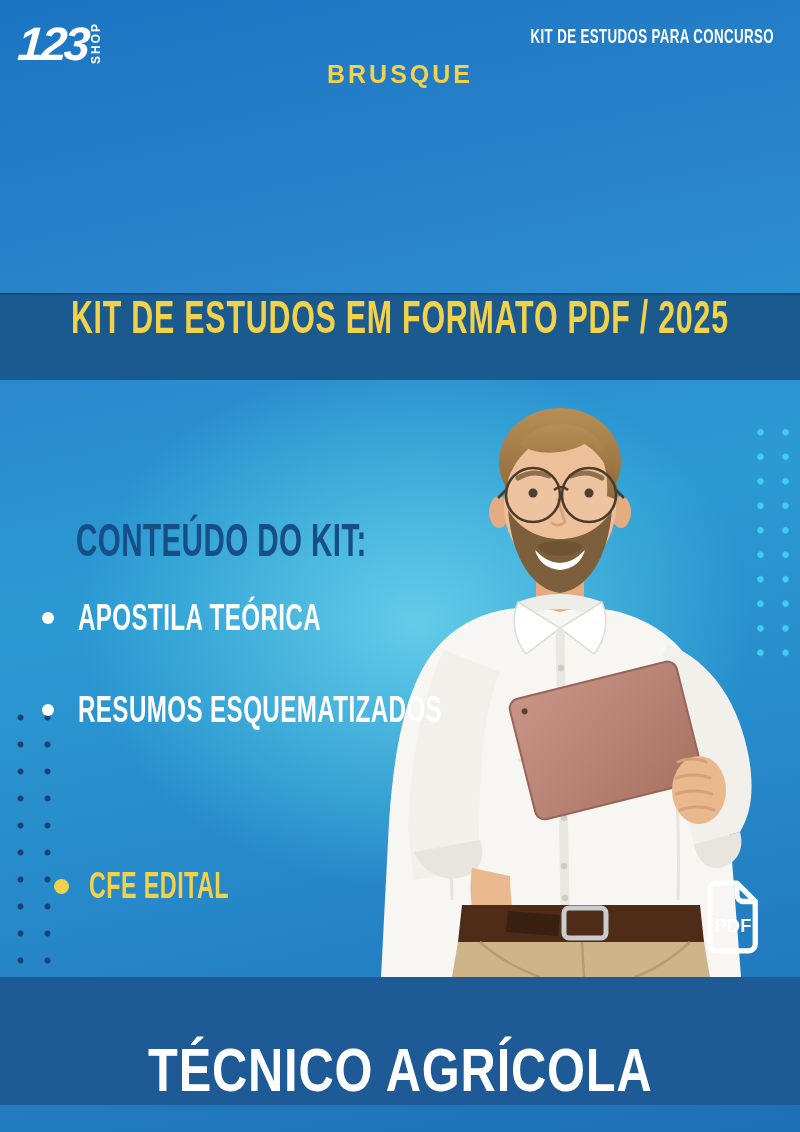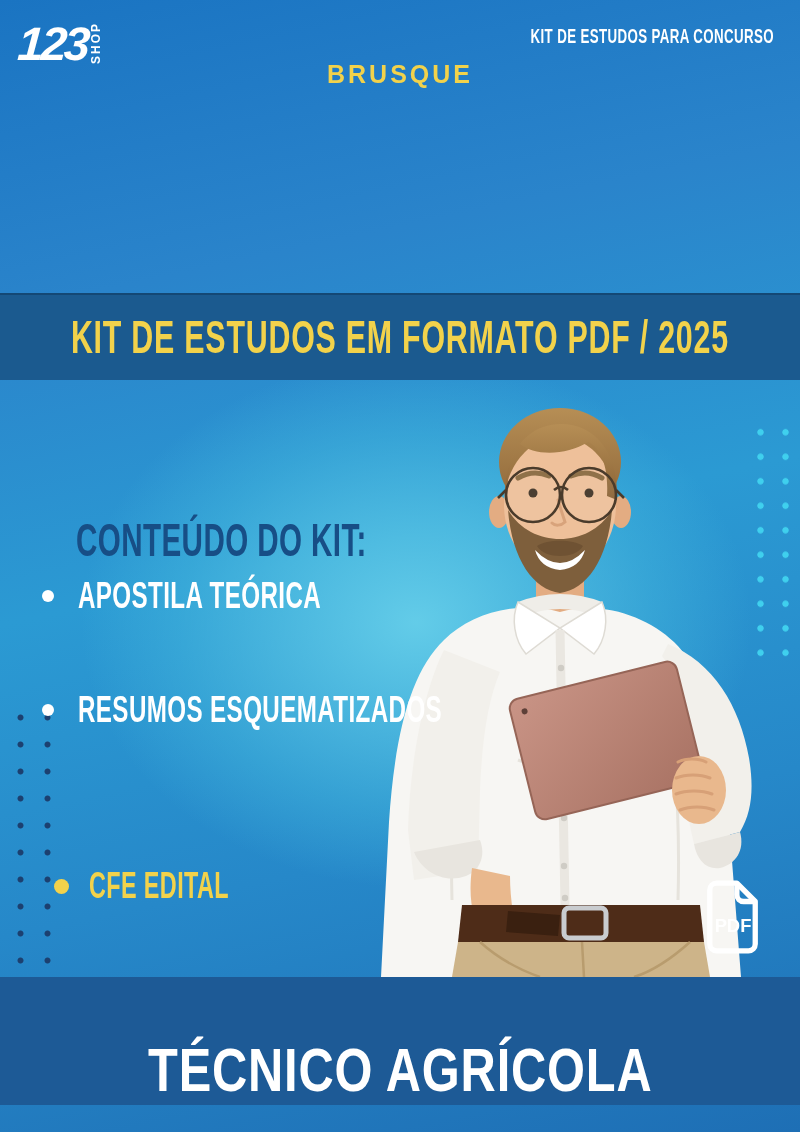--- a/index.html
+++ b/index.html
@@ -30,32 +30,32 @@
   
   .top-tag{position:absolute; right:26px; top:26px; z-index:6; color:#fff; font-weight:bold;
     font-size:18px; white-space:nowrap; transform:scale(.74,1.12); transform-origin:right center; letter-spacing:.5px;}
   .kicker{position:absolute; left:0; top:60px; width:100%; text-align:center; z-index:6;
     color:var(--accent); font-size:25px; font-weight:bold; letter-spacing:3px;}
   .main-title{position:absolute; left:0; top:108px; width:100%; text-align:center; z-index:6;
     color:#fff; font-weight:bold; font-size:84px; line-height:88px; letter-spacing:0;}
   .main-title .tl{display:inline-block; transform:scale(.85,1); transform-origin:center; white-space:nowrap;}
   
   .strip{position:absolute; left:0; top:293px; width:100%; height:85px; background:var(--banner);
-    border-top:2px solid rgba(10,40,70,.35); z-index:5; display:flex; align-items:center; justify-content:center;}
+    border-top:2px solid rgba(10,40,70,.35); z-index:5; display:flex; align-items:flex-start; justify-content:center;}
   .strip .st{color:var(--accent); font-weight:bold; font-size:40px; white-space:nowrap;
     display:inline-block; transform:scale(.76,1.16); letter-spacing:1px;}
   
   .content{position:absolute; left:0; top:0; z-index:6; width:100%; height:100%; pointer-events:none;}
   .content-heading{position:absolute; left:76px; top:520px; color:var(--navy); font-weight:bold; font-size:37px;
     white-space:nowrap; display:inline-block; transform:scale(.8,1.25); transform-origin:left center; letter-spacing:.5px;}
   .kit-item{position:absolute; left:42px; display:flex; align-items:center; height:40px;}
   .kit-item .dot{width:12px; height:12px; border-radius:50%; background:#fff; margin-right:24px; flex:0 0 auto;}
   .kit-item .lbl{color:#fff; font-weight:bold; font-size:31px; white-space:nowrap; display:inline-block;
     transform:scale(.78,1.2); transform-origin:left center; letter-spacing:.5px;}
-  .kit-item.i1{top:576px;} .kit-item.i2{top:640px;} .kit-item.i3{top:690px;}
+  .kit-item.i1{top:598px;} .kit-item.i2{top:640px;} .kit-item.i3{top:690px;}
   .kit-item.hl{top:866px; left:54px;}
   .kit-item.hl .dot{width:15px; height:15px; background:var(--accent); margin-right:20px;}
   .kit-item.hl .lbl{color:var(--accent); font-size:30px;}
   
   .man{position:absolute; left:368px; top:400px; width:432px; height:577px; z-index:4;}
   
   .pdf{position:absolute; left:704px; top:878px; width:58px; height:76px; z-index:7;}
   
   .footer{position:absolute; left:0; top:977px; width:100%; height:128px; background:var(--footer); z-index:8;
     display:flex; align-items:flex-end; justify-content:center;}

